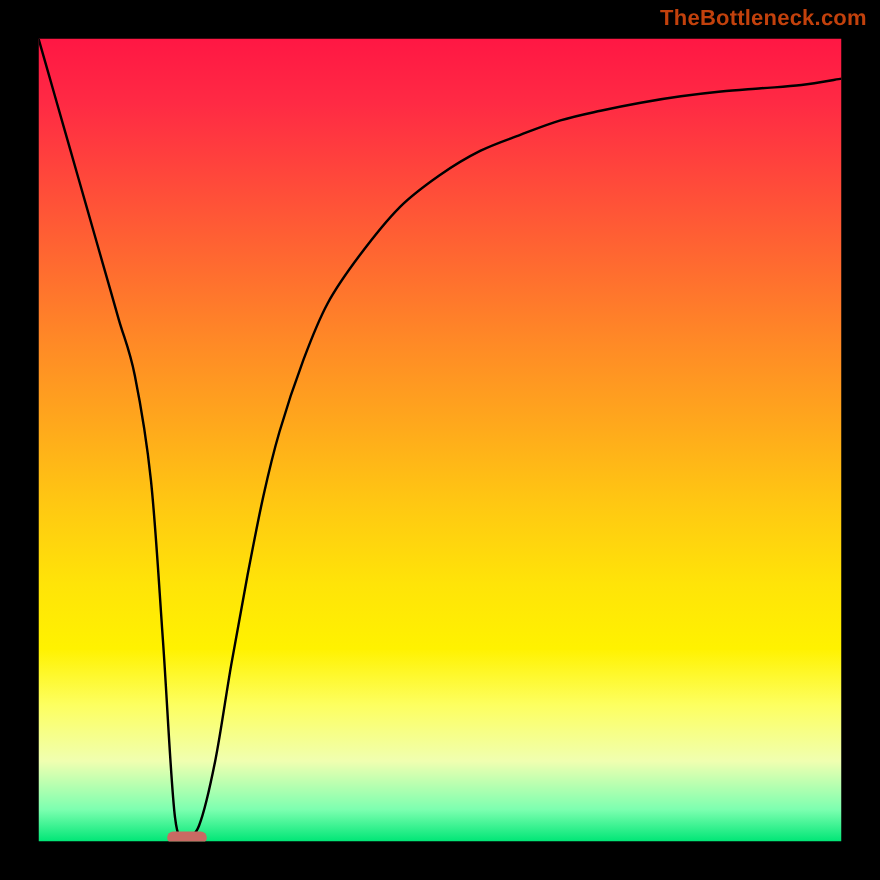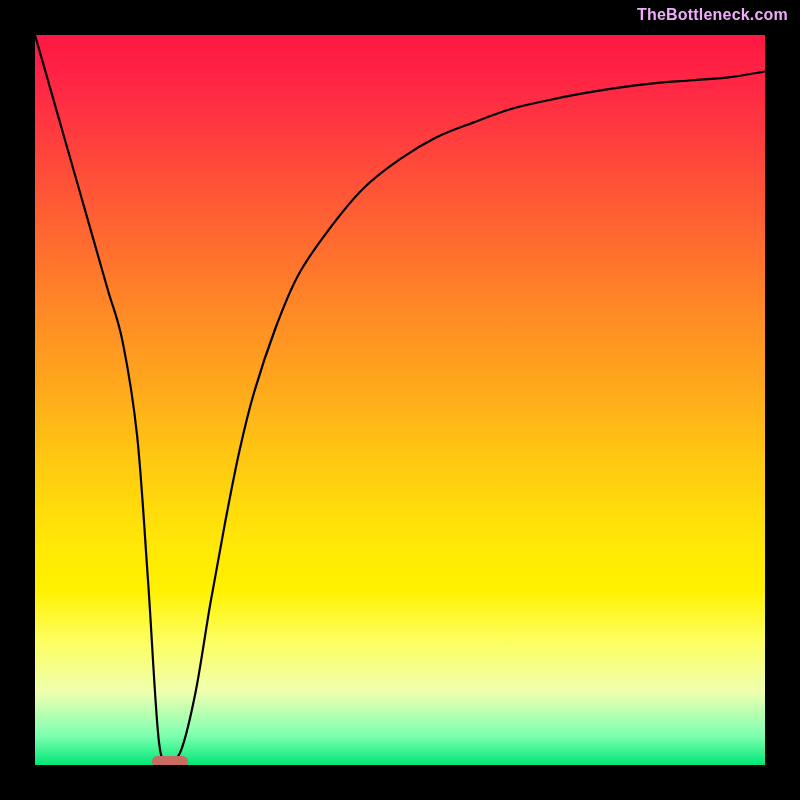--- a/index.html
+++ b/index.html
@@ -42,22 +42,22 @@
       #fdff60 83%,
       #f0ffb0 90%,
       #7dffb0 96%,
       #00e676 100%
     );
   }
   .watermark {
     position: absolute;
     top: 6px;
     right: 12px;
-    color: #f0abfc;
-    font-size: 16px;
+    color: #c2410c;
+    font-size: 20px;
     font-weight: 600;
     letter-spacing: 0.2px;
     user-select: none;
   }
   svg.curve {
     position: absolute;
     inset: 0;
     width: 100%;
     height: 100%;
   }

